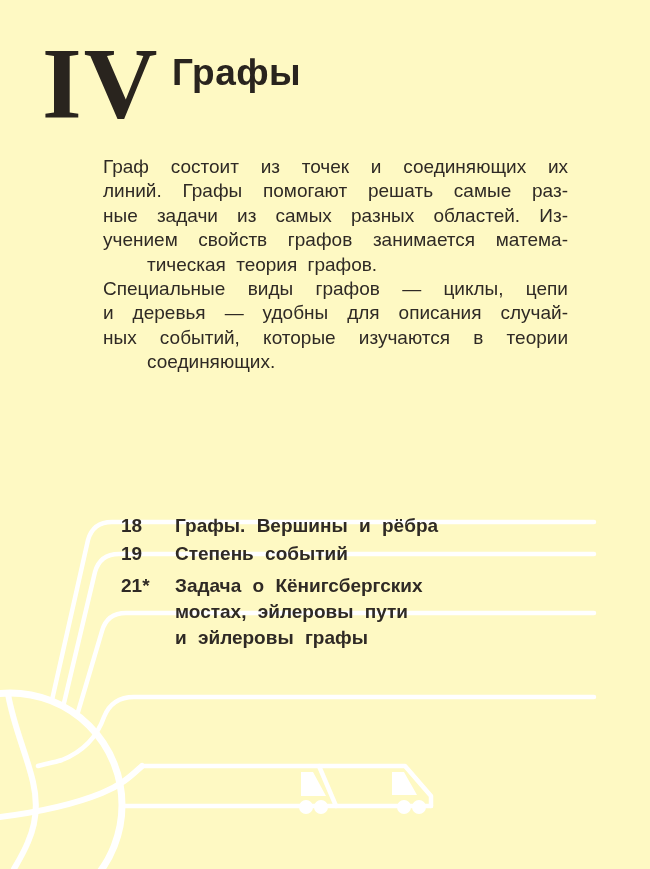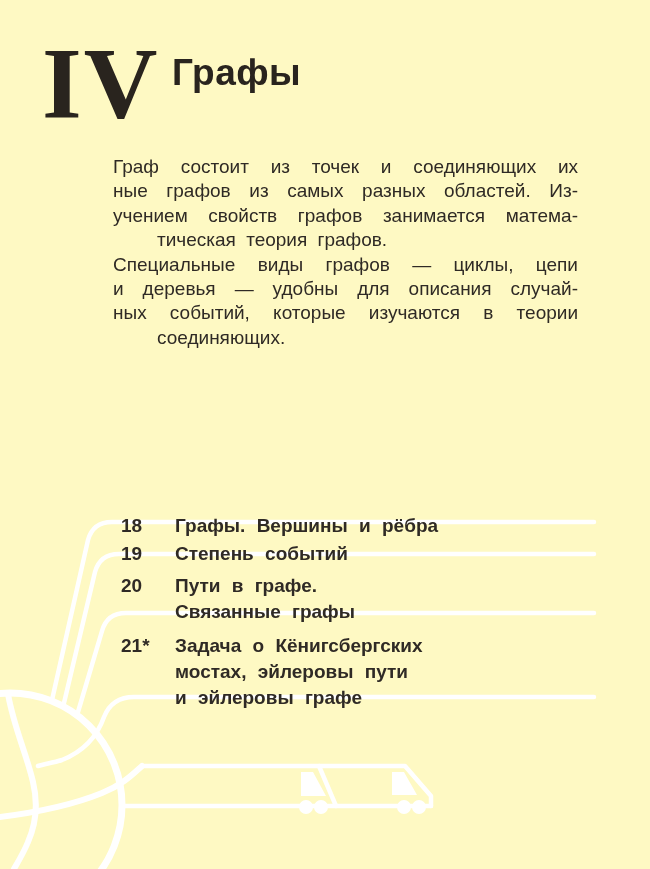--- a/index.html
+++ b/index.html
@@ -13,21 +13,21 @@
     position:absolute;left:42px;top:25px;
     font-family:"Liberation Serif",serif;font-weight:bold;
     font-size:102px;line-height:1.15;color:#29241e;letter-spacing:2px;
   }
   .title{
     position:absolute;left:172px;top:52px;
     font-weight:bold;font-size:37px;line-height:1.15;color:#29241e;
     letter-spacing:0.5px;
   }
   .intro{
-    position:absolute;left:113px;top:155px;width:465px;
+    position:absolute;left:103px;top:155px;width:465px;
     font-size:19px;line-height:24.4px;word-spacing:5px;
   }
   .tline{text-align:justify;text-align-last:justify;}
   .tlast{text-align-last:left;margin-left:44px;}
   .toc{position:absolute;left:0;top:0;width:526px;height:869px;margin-top:18px;}
   .toc-item{
     position:absolute;left:121px;width:474px;display:flex;
     font-weight:bold;font-size:19px;line-height:26px;word-spacing:6px;
   }
   .toc-item:nth-child(1){top:495px;}
@@ -65,21 +65,22 @@
       <circle cx="404" cy="807" r="7" fill="#ffffff" stroke="none"></circle>
       <circle cx="419" cy="807" r="7" fill="#ffffff" stroke="none"></circle>
     </g>
   </svg>
 
   <div class="numeral">IV</div>
   <div class="title">Графы</div>
 
   <div class="intro">
       <div class="tline">Граф состоит из точек и соединяющих их</div>
-      <div class="tline">ные графов из самых разных областей. Из-</div>
+      <div class="tline">линий. Графы помогают решать самые раз-</div>
+      <div class="tline">ные задачи из самых разных областей. Из-</div>
       <div class="tline">учением свойств графов занимается матема-</div>
       <div class="tline tlast">тическая теория графов.</div>
       <div class="tline">Специальные виды графов — циклы, цепи</div>
       <div class="tline">и деревья — удобны для описания случай-</div>
       <div class="tline">ных событий, которые изучаются в теории</div>
       <div class="tline tlast">соединяющих.</div>
     </div>
 
   <div class="toc">
       <div class="toc-item">
@@ -88,29 +89,22 @@
           <div>Графы.  Вершины  и  рёбра</div>
         </div>
       </div>
       <div class="toc-item">
         <div class="toc-num">19</div>
         <div class="toc-lines">
           <div>Степень  событий</div>
         </div>
       </div>
       <div class="toc-item">
-        <div class="toc-num">20</div>
-        <div class="toc-lines">
-          <div>Пути  в  графе.</div>
-          <div>Связанные  графы</div>
-        </div>
-      </div>
-      <div class="toc-item">
         <div class="toc-num">21*</div>
         <div class="toc-lines">
           <div>Задача  о  Кёнигсбергских</div>
           <div>мостах,  эйлеровы  пути</div>
-          <div>и  эйлеровы  графе</div>
+          <div>и  эйлеровы  графы</div>
         </div>
       </div>
     </div>
 
 </div>
 
 </body></html>

